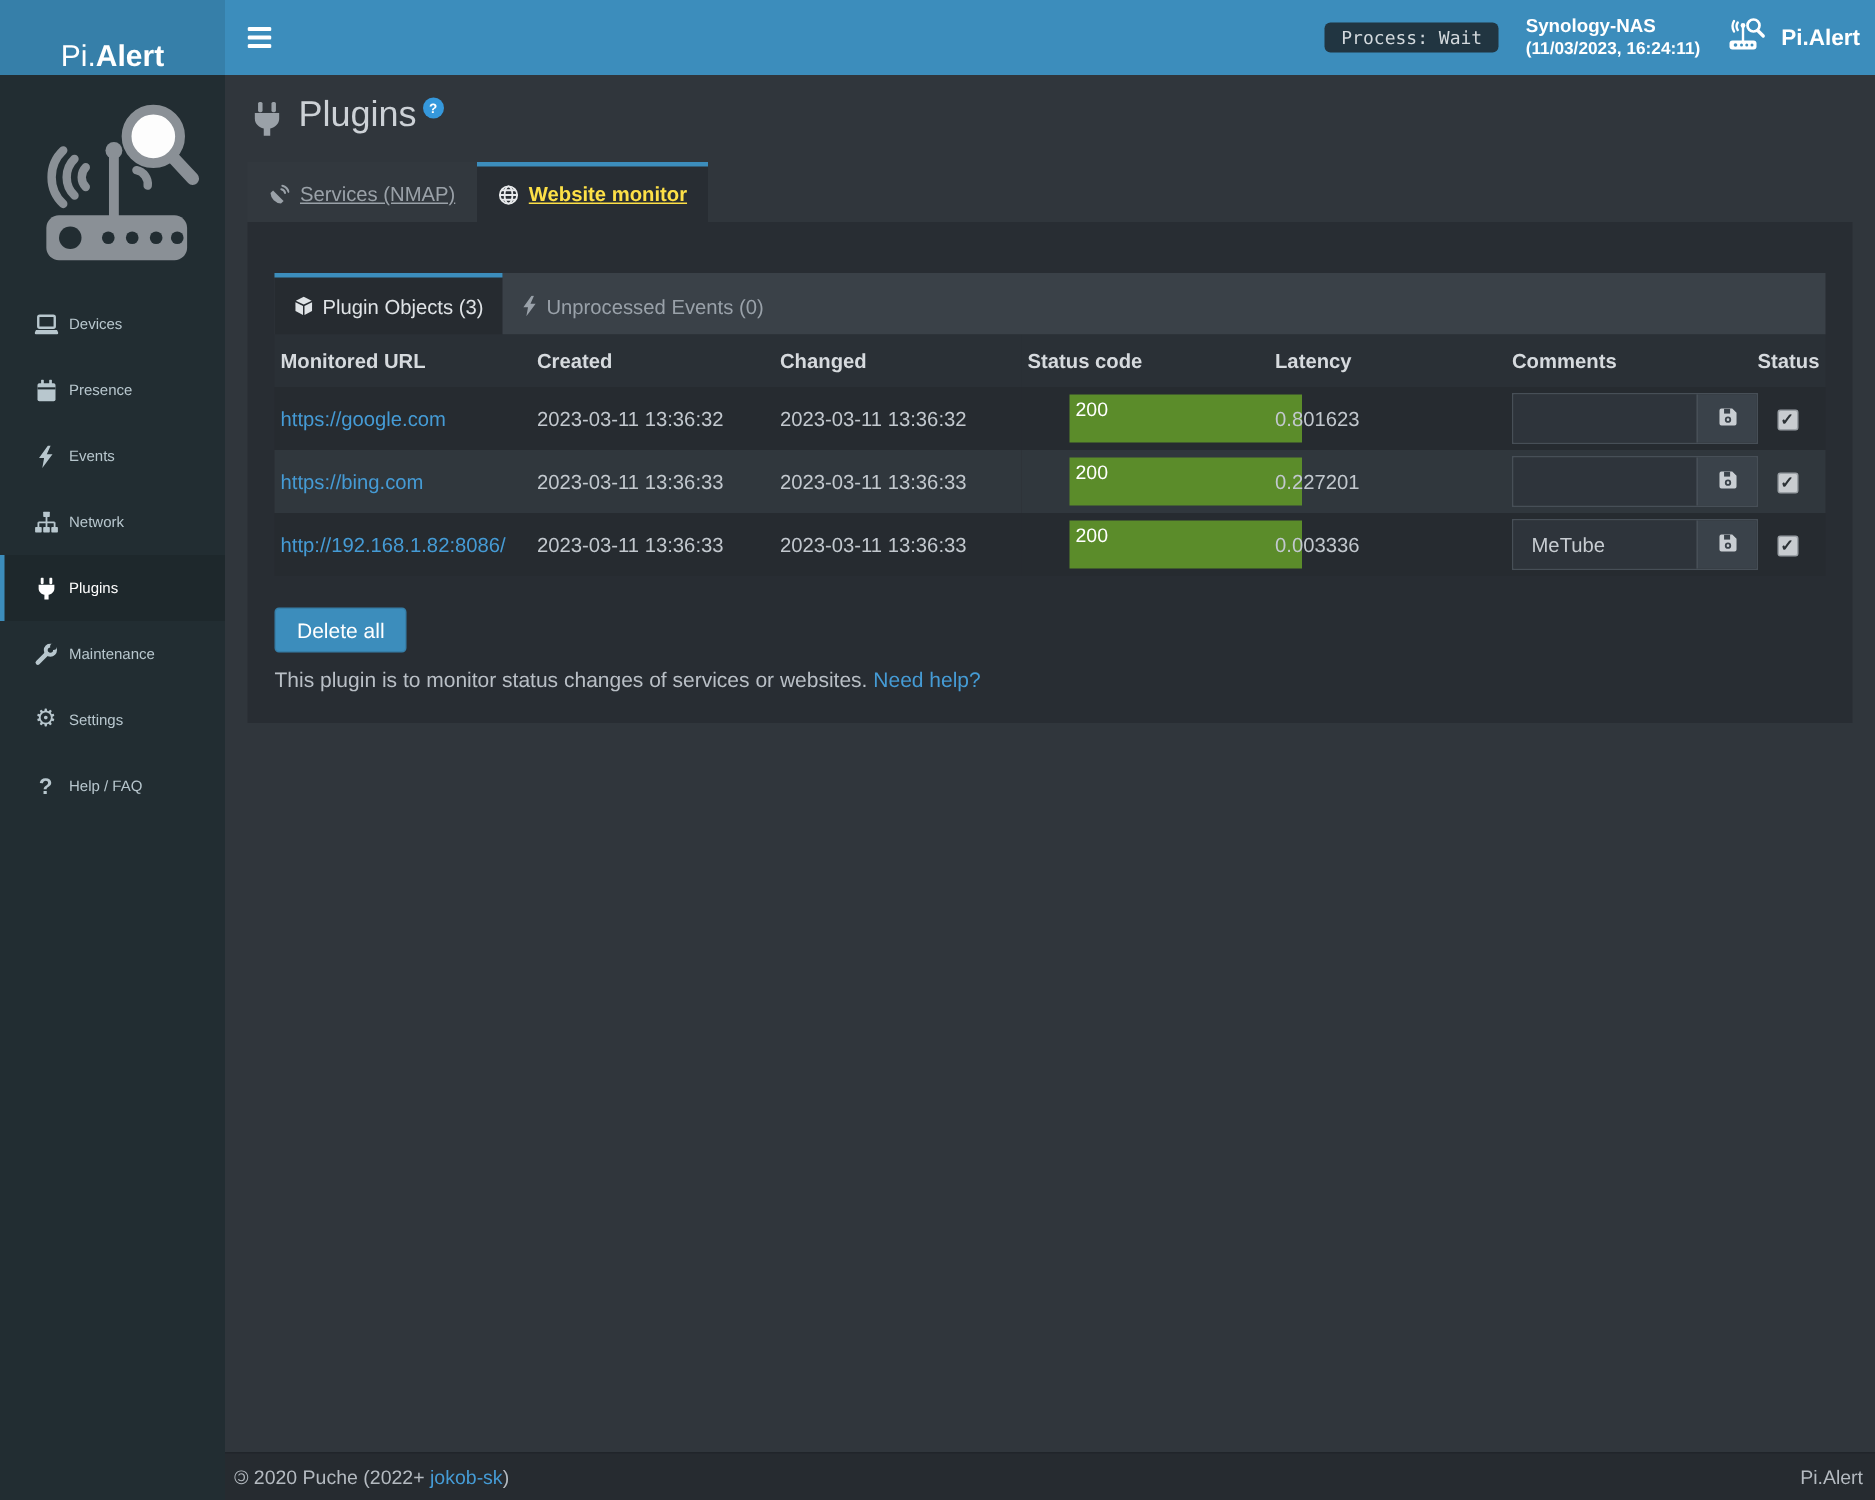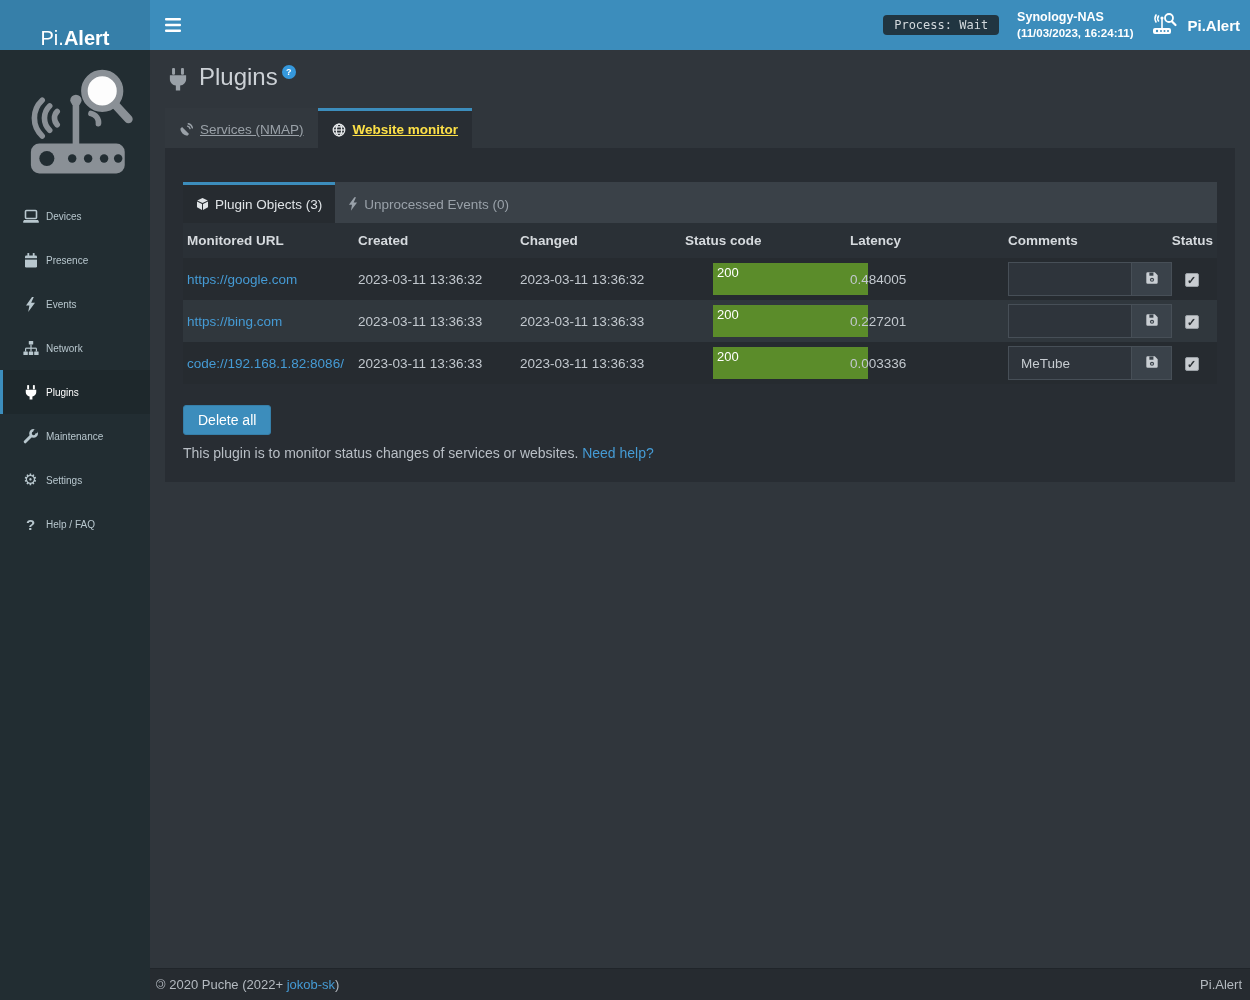--- a/index.html
+++ b/index.html
@@ -338,21 +338,21 @@
             </tr>
           </thead>
           <tbody>
           <tr>
             <td><a class="url-link">https://google.com</a></td>
             <td>2023-03-11 13:36:32</td>
             <td>2023-03-11 13:36:32</td>
             <td class="td-statuscode">
                   <div class="status-bar">200</div>
                 </td>
-            <td>0.484005</td>
+            <td>0.801623</td>
             <td>
               <div class="input-group">
                 <input class="comment-input" type="text" style="">
                 <button class="save-btn">
                   <span>
                     <svg width="14" height="14" viewBox="0 0 16 16">
                           <path d="M1.5 3A1.5 1.5 0 0 1 3 1.5h8.2L14.5 4.8V13a1.5 1.5 0 0 1-1.5 1.5H3A1.5 1.5 0 0 1 1.5 13Z" fill="#c9ced3"></path>
                           <rect x="5" y="1.8" width="4.6" height="3.6" fill="#3a424a"></rect>
                           <circle cx="8" cy="10" r="2.4" fill="#3a424a"></circle>
                           <circle cx="8" cy="10" r="1" fill="#c9ced3"></circle>
@@ -384,21 +384,21 @@
                           <circle cx="8" cy="10" r="1" fill="#c9ced3"></circle>
                         </svg>
                   </span>
                 </button>
               </div>
             </td>
             <td class="td-check"><span class="checkbox checked"></span></td>
           </tr>
 
           <tr>
-            <td><a class="url-link">code://192.168.1.82:8086/</a></td>
+            <td><a class="url-link">http://192.168.1.82:8086/</a></td>
             <td>2023-03-11 13:36:33</td>
             <td>2023-03-11 13:36:33</td>
             <td class="td-statuscode">
                   <div class="status-bar">200</div>
                 </td>
             <td>0.003336</td>
             <td>
               <div class="input-group">
                 <input class="comment-input" type="text" value="MeTube" style="">
                 <button class="save-btn">

